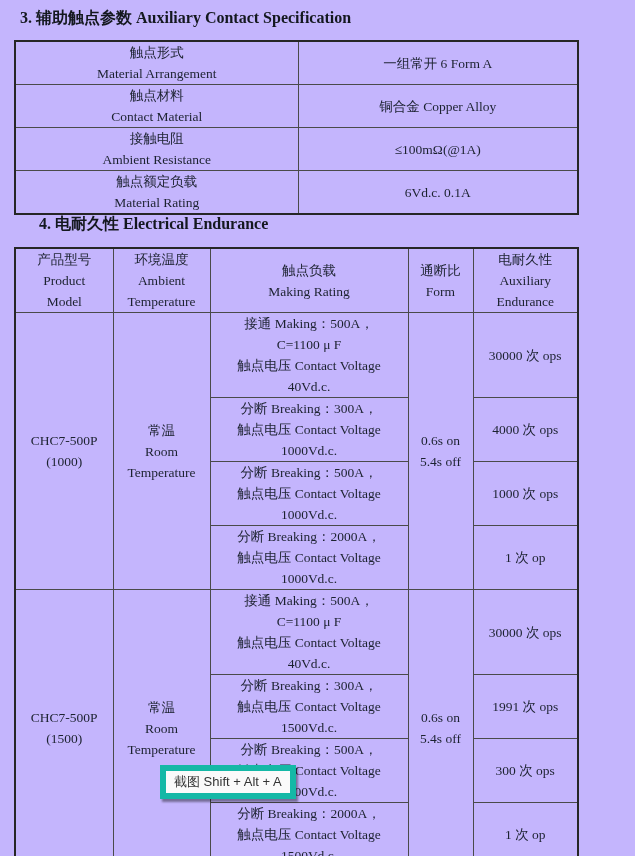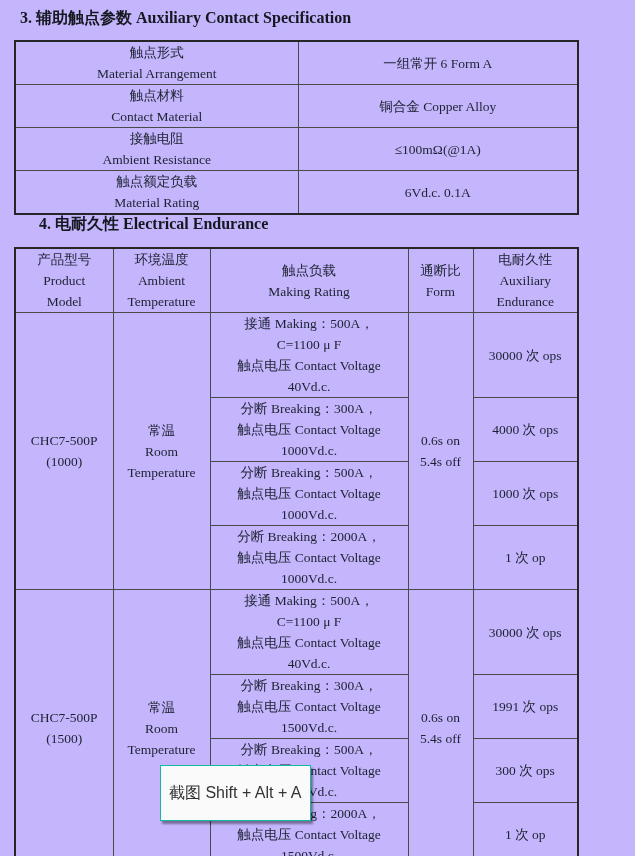--- a/index.html
+++ b/index.html
@@ -59,28 +59,28 @@
   .rh63 { height: 62px; }
   .rh84 { height: 83px; }
   .rh62 { height: 61px; }
   .rh61 { height: 60px; }
 
   .tooltip {
     position: absolute;
     left: 160px;
     top: 765px;
     height: 22px;
-    padding: 16px 8px;
+    padding: 0 8px;
     display: flex;
     align-items: center;
     background: #fafafa;
-    border: 1px solid #14b8a6;
+    border: 6px solid #14b8a6;
     box-shadow: 2px 3px 2px rgba(0,0,0,0.40);
     font-family: "Liberation Sans", "DejaVu Sans", sans-serif;
-    font-size: 16px;
+    font-size: 13px;
     color: #333333;
     white-space: nowrap;
     z-index: 5;
   }
 </style>
 </head>
 <body>
 
 <div class="page">
 

